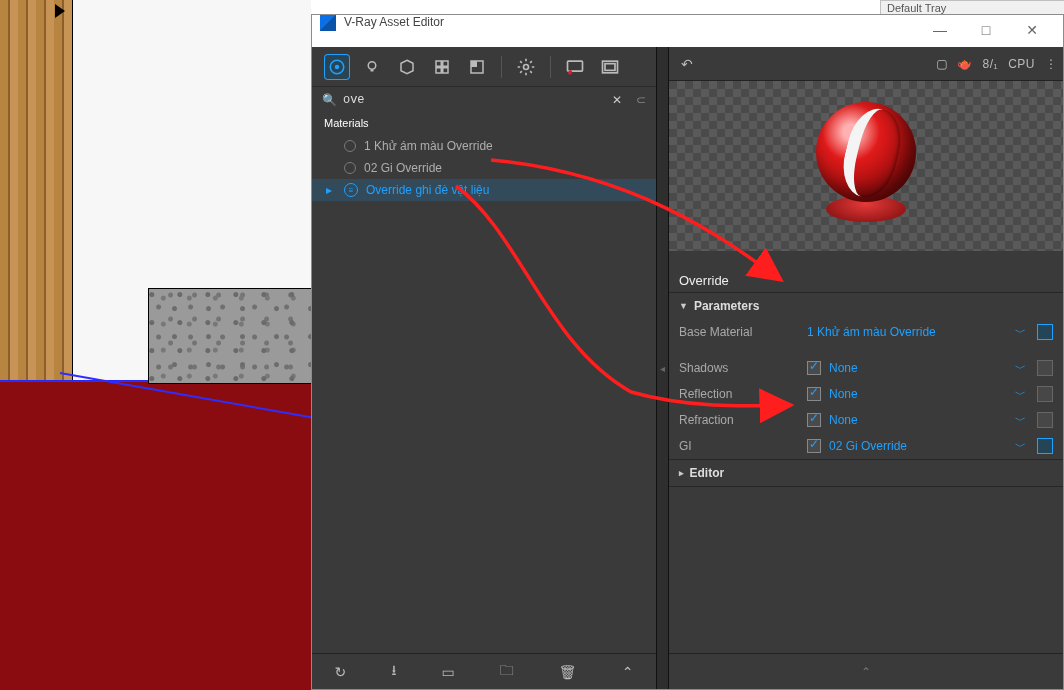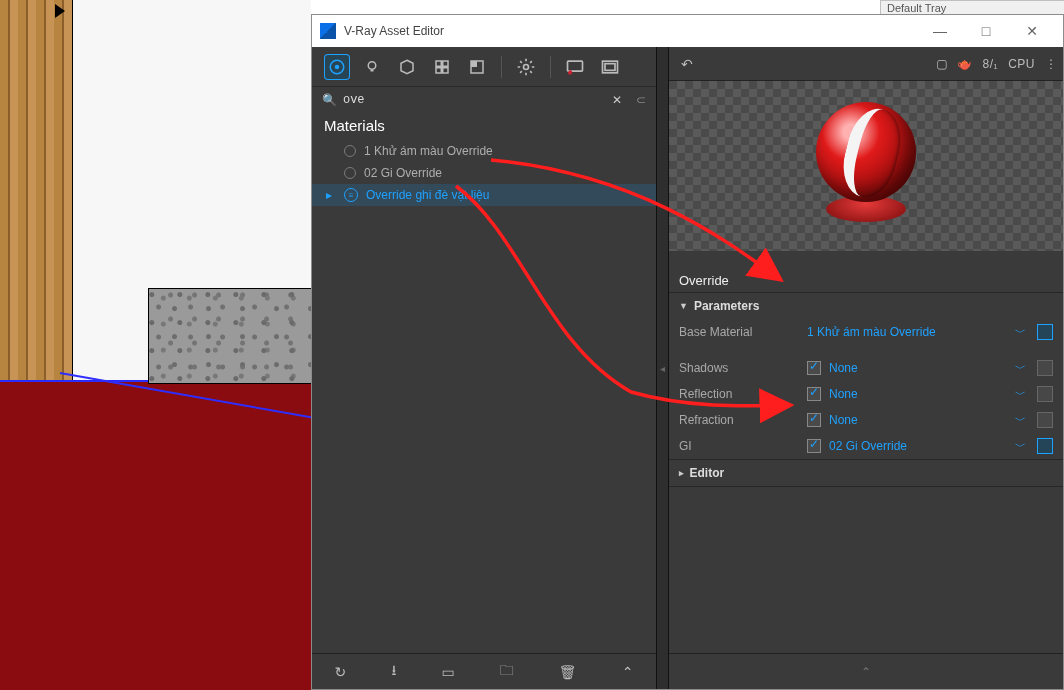--- a/index.html
+++ b/index.html
@@ -27,40 +27,40 @@
   .floor-edge{position:absolute;left:60px;top:372px;width:260px;height:0;
               border-top:2px solid #2e2eff;transform-origin:left;transform:rotate(10deg);}
   .cursor{position:absolute;left:55px;top:4px;width:14px;height:18px;}
   .cursor::before{content:"";position:absolute;left:0;top:0;border:7px solid transparent;border-left:10px solid #000;}
   
   .tray { position:absolute; left:880px; top:0; width:216px; height:18px; background:#f0f0f0;
           border:1px solid #c0c0c0; color:#555; font-size:11px; padding:1px 6px; }
   
   .editor { position:absolute; left:311px; top:14px; width:753px; height:676px; background:#3a3a3a;
             border:1px solid #8c8c8c; display:flex; flex-direction:column; }
-  .titlebar{ height:32px; background:#fff; color:#444; display:flex; align-items:center;
+  .titlebar{ height:32px; background:#fff; color:#444; display:flex; 
              padding:0 8px; font-size:12px; }
   .titlebar .logo{ width:16px;height:16px;margin-right:8px;
                    background:linear-gradient(135deg,#0b6fe8 50%,#0a53a8 50%); }
   .titlebar .spacer{flex:1;}
   .winbtn{width:46px;height:30px;display:flex;align-items:center;justify-content:center;
           color:#666;font-size:14px;}
   .main{flex:1;display:flex;min-height:0;}
   
   .left{width:345px;border-right:1px solid #111;display:flex;flex-direction:column;background:#3a3a3a;}
   .toolbar{height:40px;display:flex;align-items:center;gap:9px;padding:0 12px;
            border-bottom:1px solid #2a2a2a;}
   .ticon{width:26px;height:26px;display:flex;align-items:center;justify-content:center;
          border-radius:4px;color:#bbb;}
   .ticon.active{color:#1fa1ff;background:#284555;box-shadow:0 0 0 1px #1fa1ff inset;}
   .tsep{width:1px;height:22px;background:#555;margin:0 2px;}
   .search{display:flex;align-items:center;padding:6px 10px;gap:6px;font-size:12px;}
   .search input{flex:1;background:transparent;border:none;color:#ddd;font-size:12px;outline:none;font-family:Liberation Mono, monospace;}
   .search .x{color:#ccc;font-size:12px;}
-  .section-title{padding:4px 12px 6px;color:#fff;font-size:15px;}
+  .section-title{padding:4px 12px 6px;color:#fff;font-size:11px;}
   .matlist{flex:1;overflow:auto;}
   .mat{display:flex;align-items:center;gap:8px;padding:4px 14px 4px 32px;font-size:12px;}
   .mat .dot{width:12px;height:12px;border:1.5px solid #7a7a7a;border-radius:50%;}
   .mat .label{color:#aeaeae;}
   .mat.sel{background:#324a5a;color:#1fa1ff;padding-left:14px;}
   .mat.sel .caret{color:#1fa1ff;margin-right:4px;}
   .mat.sel .ring{width:14px;height:14px;border:1.5px solid #1fa1ff;border-radius:50%;
                  display:flex;align-items:center;justify-content:center;}
   .mat.sel .ring::after{content:"≡";font-size:8px;color:#1fa1ff;}
   .mat.sel .label{color:#1fa1ff;}

